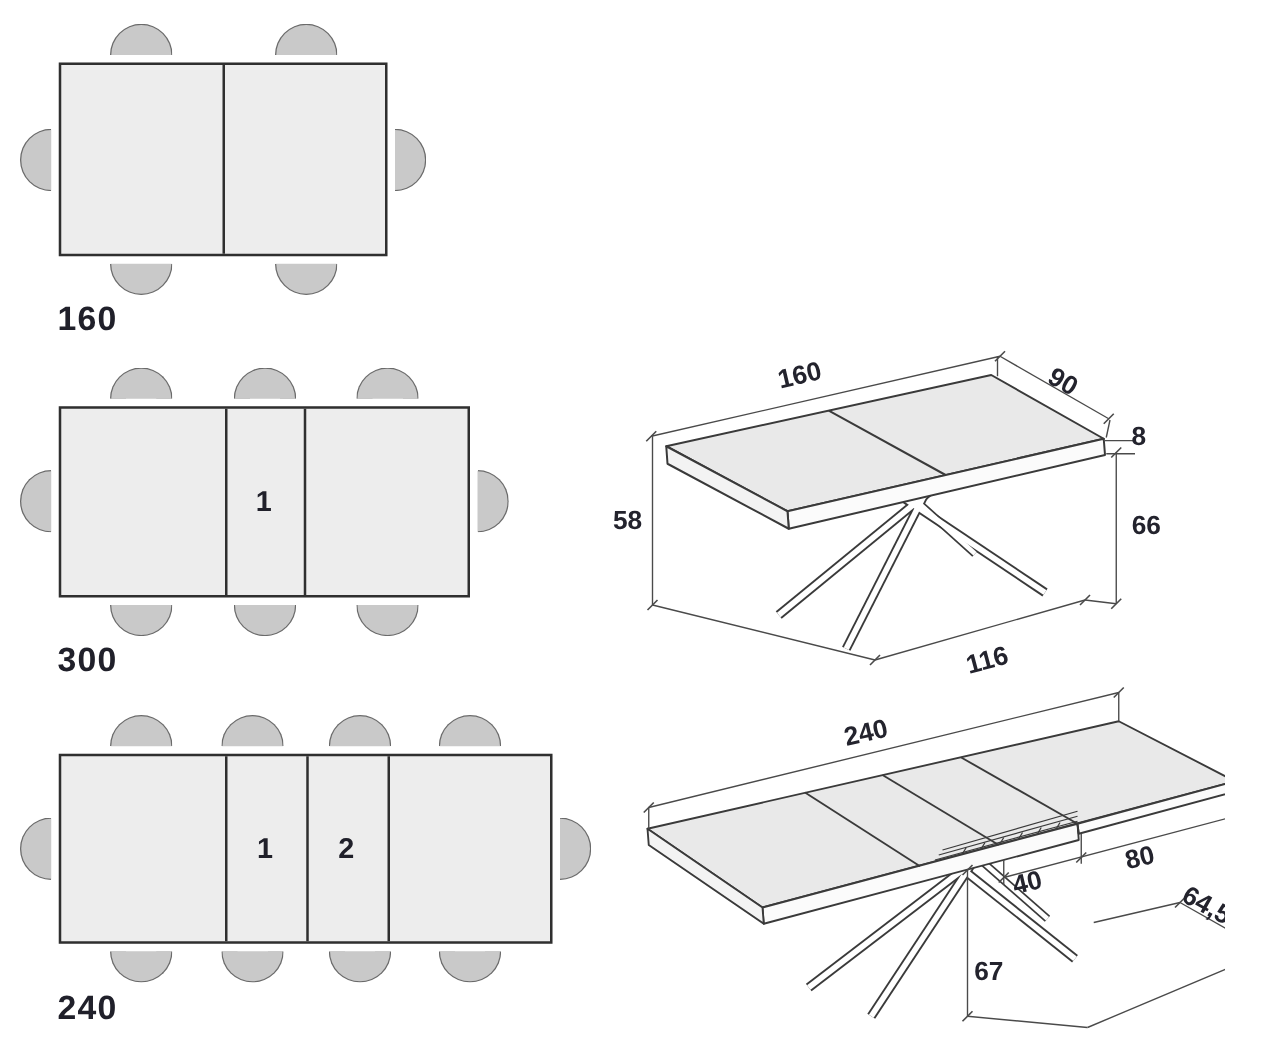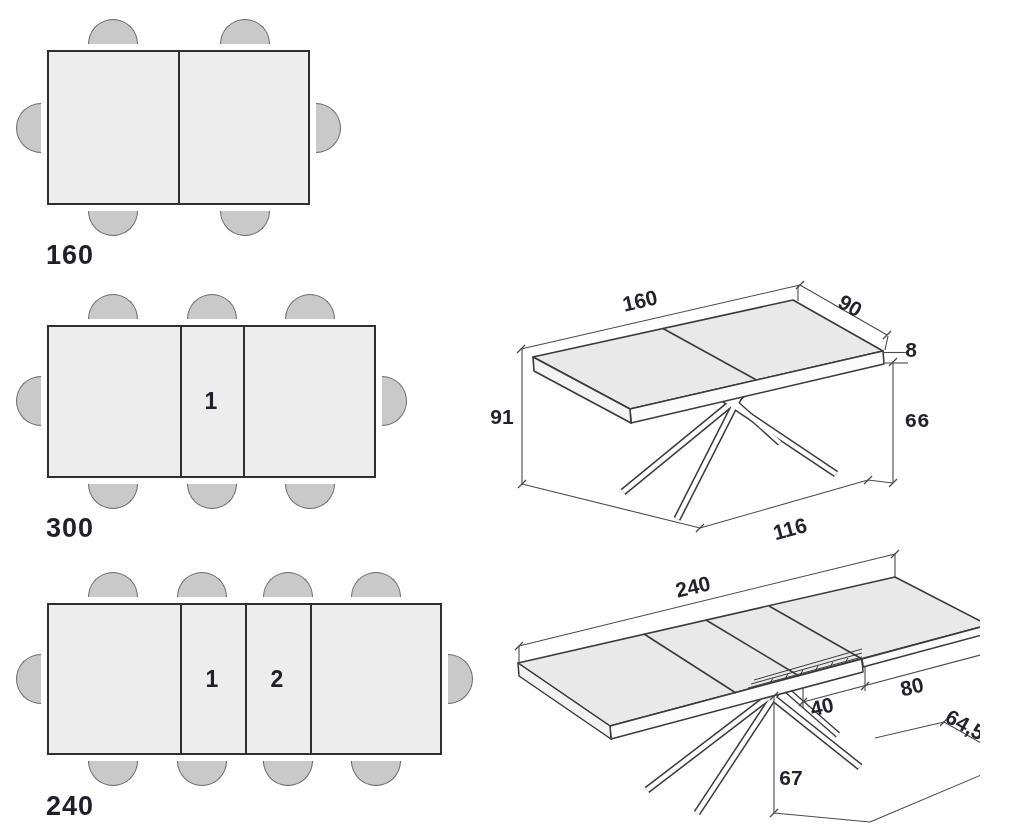--- a/index.html
+++ b/index.html
@@ -131,22 +131,22 @@
         <line x1="419" y1="212" x2="427" y2="204"></line>
         <line x1="226" y1="257" x2="234" y2="249"></line>
         <line x1="394" y1="209" x2="402" y2="201"></line>
       </g>
     </g>
   </svg>
 
   <div class="dim" style="left:640px;top:301px;transform:translate(-50%,-50%) rotate(-13deg);">160</div>
   <div class="dim" style="left:850px;top:306px;transform:translate(-50%,-50%) rotate(30deg);">90</div>
   <div class="dim" style="left:911px;top:350px;transform:translate(-50%,-50%);">8</div>
-  <div class="dim" style="left:502px;top:417px;transform:translate(-50%,-50%);">91</div>
-  <div class="dim" style="left:917px;top:421px;transform:translate(-50%,-50%);font-family:Liberation Mono, monospace;">66</div>
+  <div class="dim" style="left:502px;top:417px;transform:translate(-50%,-50%);">58</div>
+  <div class="dim" style="left:917px;top:421px;transform:translate(-50%,-50%);">66</div>
   <div class="dim" style="left:790px;top:529px;transform:translate(-50%,-50%) rotate(-15deg);">116</div>
 
   <svg class="persp" style="left:470px;top:545px;" width="545" height="286" viewBox="0 0 545 286">
 
     <g>
       <line x1="330" y1="128" x2="177" y2="245" stroke="#3a3a3a" stroke-width="7.5"></line>
       <line x1="318" y1="130" x2="227" y2="268" stroke="#3a3a3a" stroke-width="7.5"></line>
       <line x1="282" y1="136" x2="390" y2="222" stroke="#3a3a3a" stroke-width="7.5"></line>
       <line x1="295" y1="126" x2="368" y2="190" stroke="#3a3a3a" stroke-width="6.5"></line>
       <line x1="330" y1="128" x2="177" y2="245" stroke="#ffffff" stroke-width="4.5"></line>

